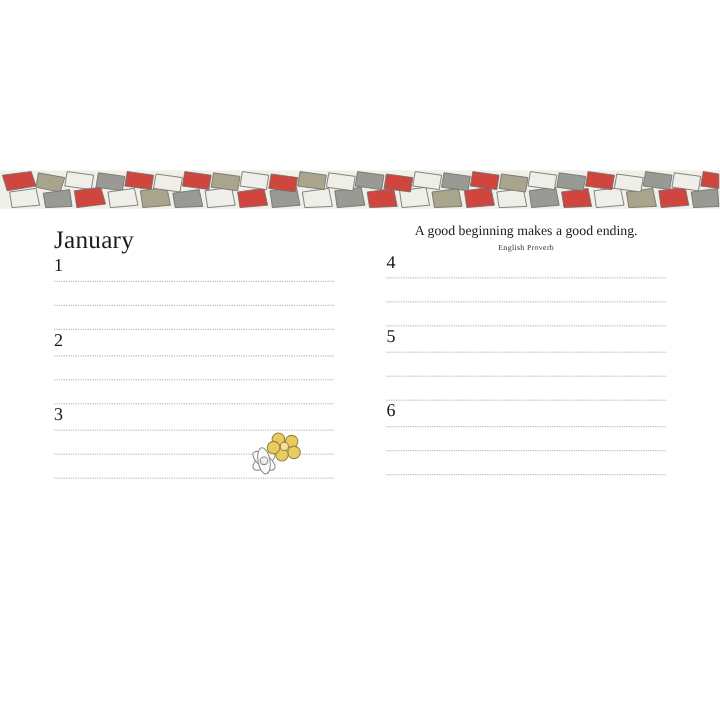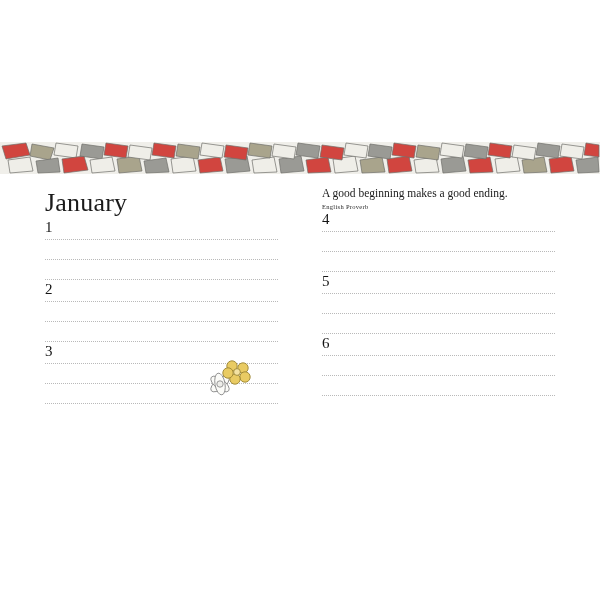--- a/index.html
+++ b/index.html
@@ -45,29 +45,29 @@
   .leaf {
     position: relative;
     width: 300px;
     height: 271px;
     box-sizing: border-box;
   }
   .leaf.left  { padding: 0 22px 0 45px; }
   .leaf.right { padding: 0 45px 0 22px; }
 
   .month {
-    font-size: 26px;
+    font-size: 21px;
     color: #1a1a1a;
     letter-spacing: .2px;
     margin: 14px 0 2px 0;
     font-family: "Liberation Serif", serif;
   }
 
   .quote-block {
-    text-align: left;
+    text-align: center;
     margin: 13px 0 0 0;
   }
   .quote-text {
     font-size: 11.5px;
     color: #1a1a1a;
     font-family: "Liberation Serif", serif;
     line-height: 1.2;
   }
   .quote-source {
     font-size: 6.5px;

